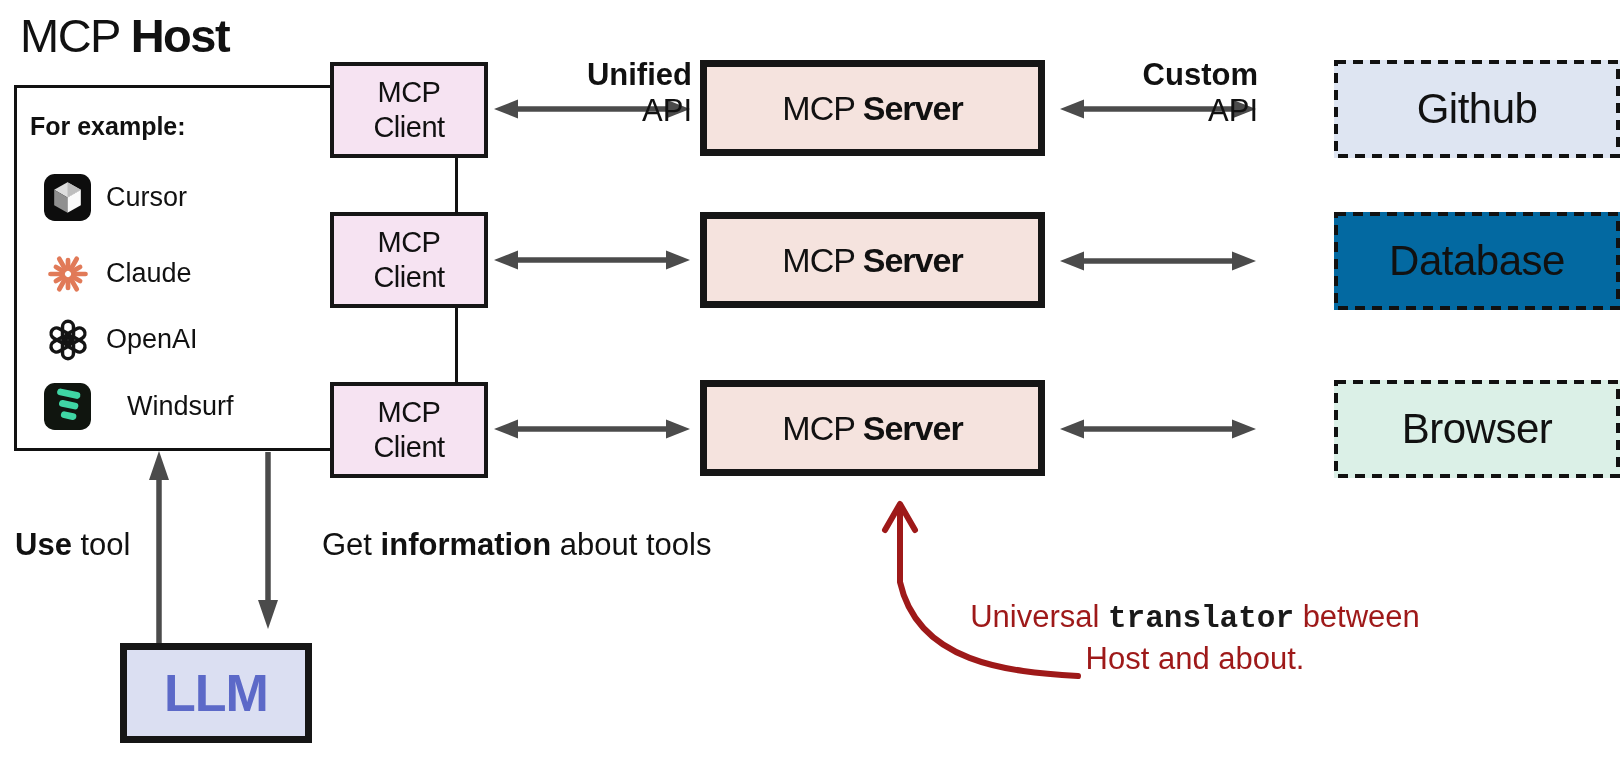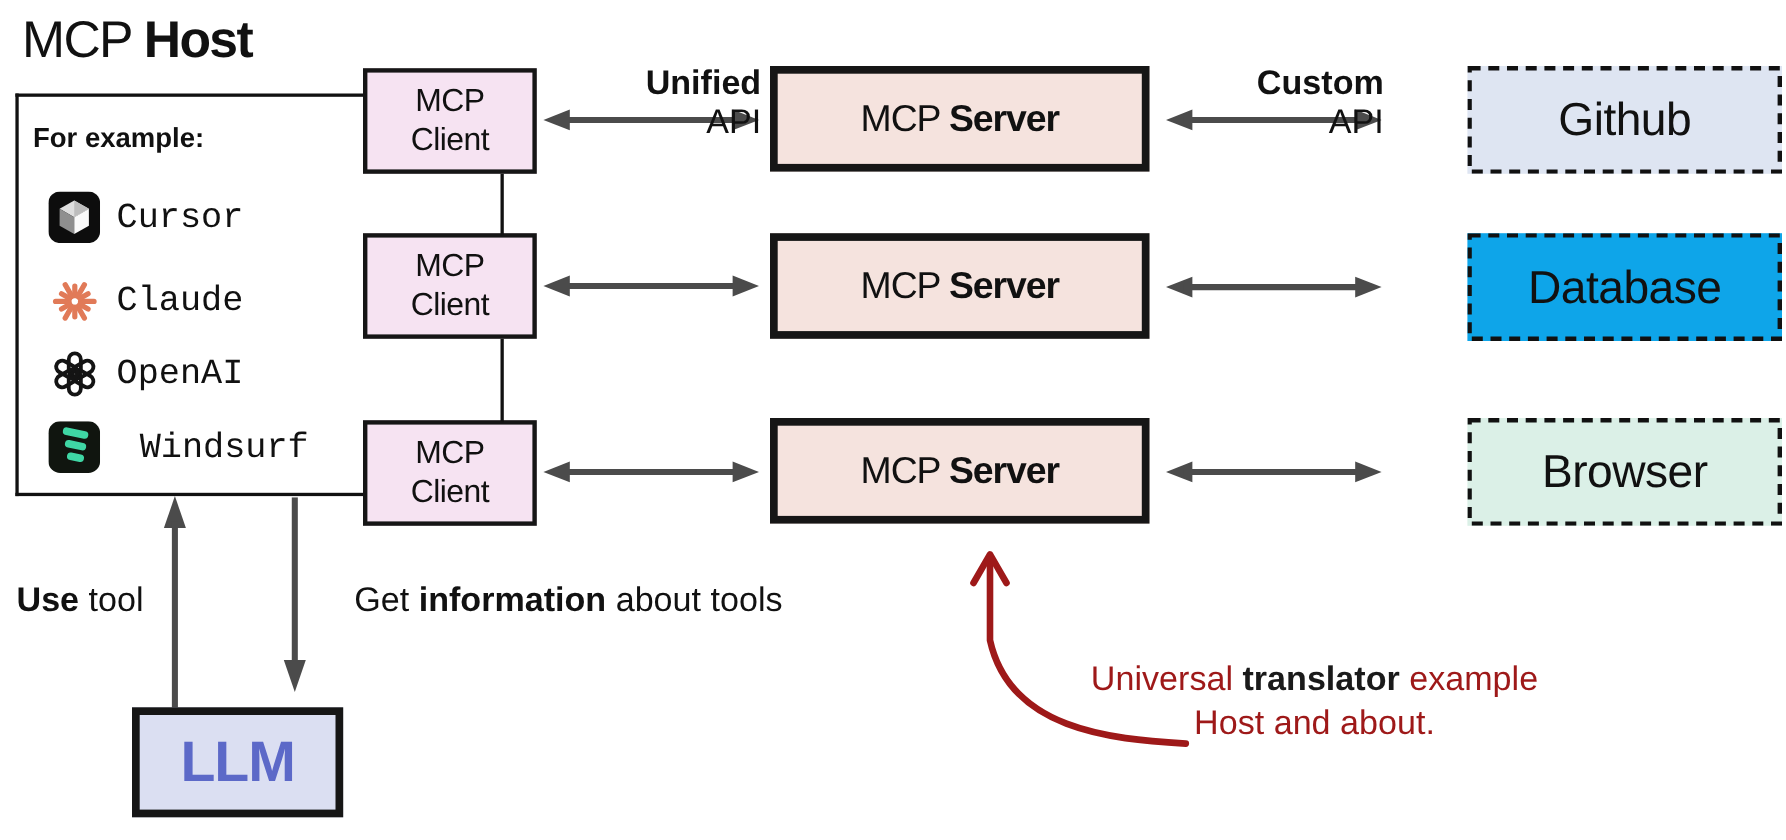--- a/index.html
+++ b/index.html
@@ -5,52 +5,52 @@
   html,body{margin:0;padding:0;background:#ffffff;}
   .canvas{position:relative;width:1624px;height:758px;background:#fff;overflow:hidden;
           font-family:"Liberation Sans", sans-serif;color:#111;}
   .abs{position:absolute;box-sizing:border-box;}
   .title{left:20px;top:8px;font-size:47px;font-weight:500;letter-spacing:-1.5px;}
   .title b{font-weight:800;}
   .host-box{left:14px;top:85px;width:317px;height:366px;border:3px solid #111;border-right:none;}
   .for-example{left:30px;top:112px;font-size:25px;font-weight:700;}
   .app{position:absolute;left:44px;display:flex;align-items:center;gap:15px;}
   .app-icon{width:47px;height:47px;display:flex;align-items:center;justify-content:center;}
-  .app-label{font-size:32px;font-family:Liberation Mono, monospace;}
+  .app-label{font-size:27px;}
   .box{display:flex;align-items:center;justify-content:center;text-align:center;}
   .client{left:330px;width:158px;height:96px;border:4px solid #161616;background:#f6e3f2;
           font-size:29px;line-height:1.2;letter-spacing:-0.5px;}
   .client b{font-weight:400;}
   .c1{top:62px}.c2{top:212px}.c3{top:382px}
   .server{left:700px;width:345px;height:96px;border:7px solid #161616;background:#f5e3de;
           font-size:34px;letter-spacing:-1px;}
   .server b{font-weight:700;}
   .s1{top:60px}.s2{top:212px}.s3{top:380px}
   .target{left:1334px;width:286px;height:98px;font-size:42px;letter-spacing:-0.5px;}
   .t1{top:60px;background:#dee5f2;}
-  .t2{top:212px;background:#0ea5e9;}
+  .t2{top:212px;background:#0369a1;}
   .t3{top:380px;background:#dbf0e7;}
   .target svg{position:absolute;left:0;top:0;width:100%;height:100%;}
   .target .lbl{position:relative;}
   .connector{left:455px;width:3px;background:#111;}
   .seg1{top:158px;height:56px;}
   .seg2{top:308px;height:76px;}
   .ah{width:200px;height:26px;}
   .av{width:26px;}
   .pair-label{width:200px;text-align:right;font-size:31px;line-height:36px;top:14px;margin-top:43px;}
   .pair-label b{display:block;font-weight:700;}
   .u{left:492px;} .cu{left:1058px;}
   .txt{font-size:31px;}
   .txt b{font-weight:700;}
   .use-tool{left:15px;top:527px;}
   .get-info{left:286px;top:527px;margin-left:36px;}
   .llm{left:120px;top:643px;width:192px;height:100px;border:7px solid #161616;background:#dbdff2;
        font-size:52px;font-weight:700;color:#5c69c8;letter-spacing:-1px;}
   .annotation{left:950px;top:597px;width:490px;text-align:center;font-size:31px;line-height:40px;color:#9e1919;}
-  .annotation b{color:#1a1a1a;font-weight:700;}
+  .annotation b{color:#1a1a1a;font-weight:700;font-family:Liberation Mono, monospace;}
 </style>
 </head>
 <body>
 
 <div class="canvas">
 
   <div class="abs title">
     <span>MCP </span><b>Host</b>
   </div>
 
@@ -252,17 +252,17 @@
   </div>
 
   <div class="abs" style="left:860px;top:490px;width:360px;height:200px;">
     <svg width="360" height="200">
       <path d="M218,186 C148,182 58,173 40,92 L40,22" fill="none" stroke="#9e1919" stroke-width="6" stroke-linecap="round"></path>
       <path d="M25,40 L40,14 L55,40" fill="none" stroke="#9e1919" stroke-width="6" stroke-linecap="round" stroke-linejoin="round"></path>
     </svg>
   </div>
 
   <div class="abs annotation">
-    <div><span>Universal </span><b>translator</b><span> example</span></div>
+    <div><span>Universal </span><b>translator</b><span> between</span></div>
     <div>Host and about.</div>
   </div>
 
 </div>
 
 </body></html>

